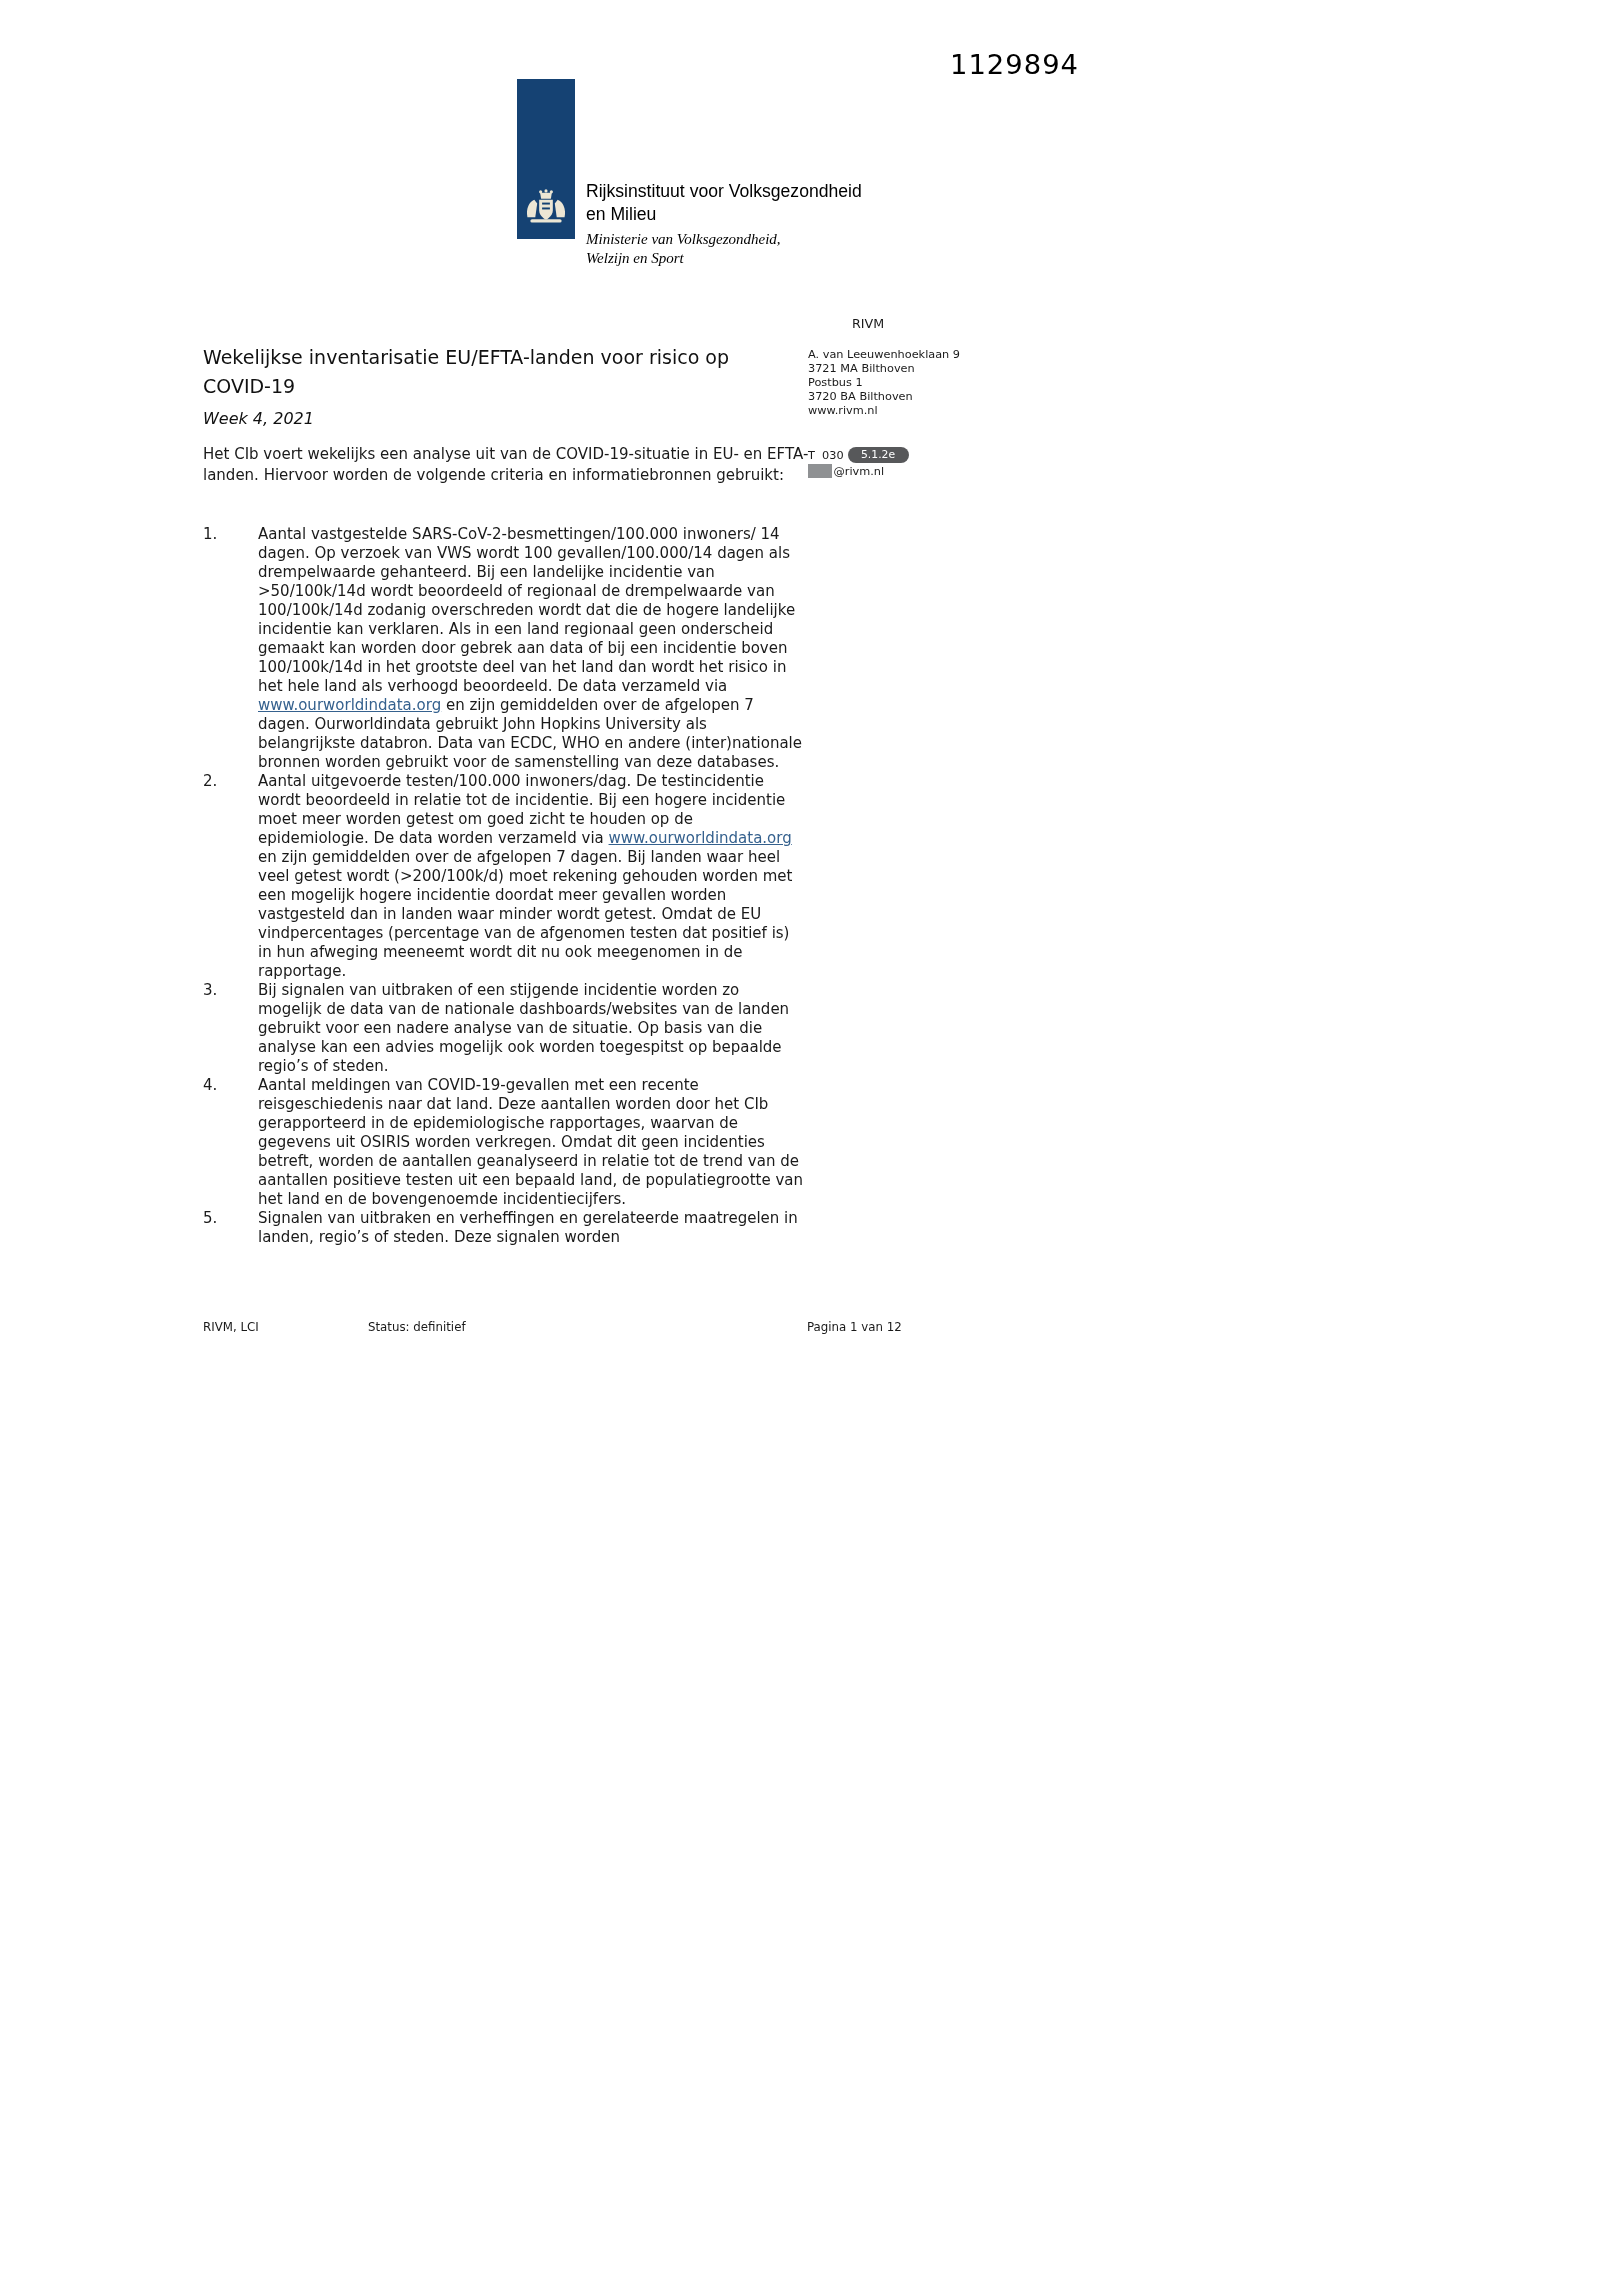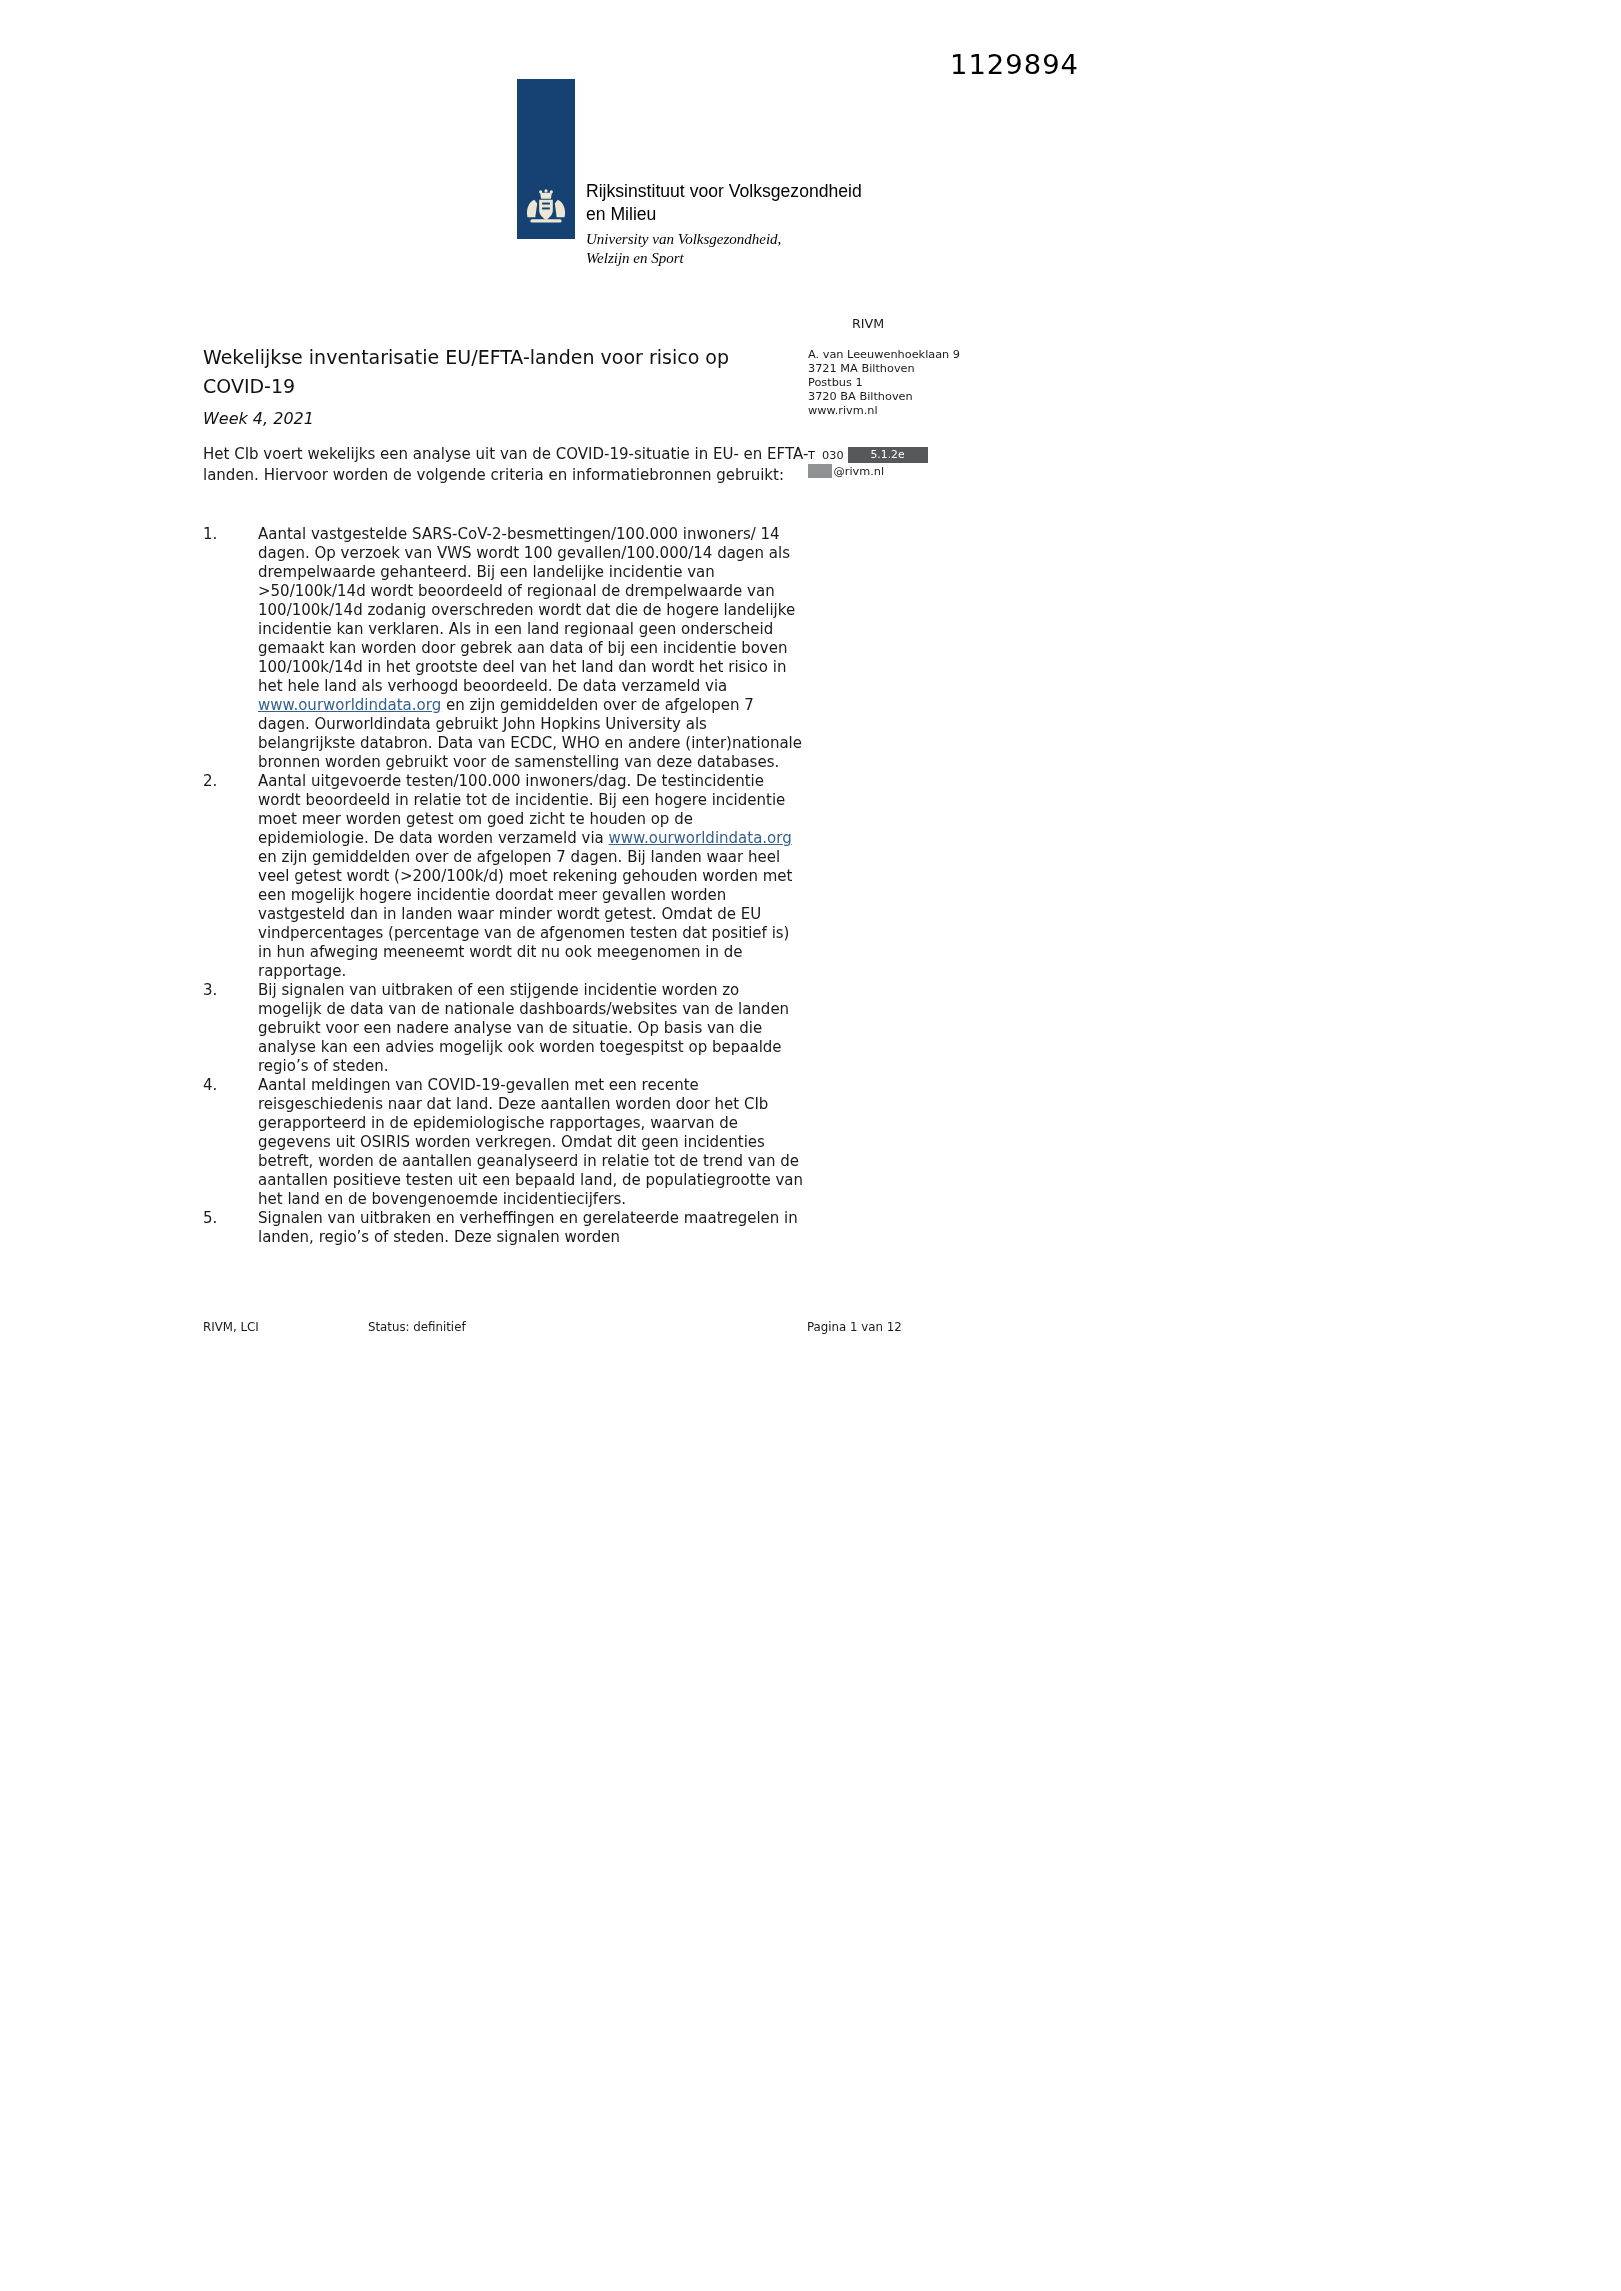--- a/index.html
+++ b/index.html
@@ -58,22 +58,23 @@
   .sidebar .addr{font-size:11.3px; line-height:14px;}
   .sidebar .phone-row{
     margin-top:29px; font-size:11.3px; display:flex; align-items:center;
     white-space:pre;
   }
   .redaction-box{
     display:inline-block;
     background:var(--redaction-gray);
     color:#fff;
     font-size:10.8px; line-height:16.7px;
-    width:80px; height:16.7px; text-align:center;
+    width:61px; height:16.7px; text-align:center;
     margin-left:3.9px;
+    border-radius:8px;
   }
   .sidebar .email-row{
     margin-top:1px; font-size:11.3px; display:flex; align-items:center;
   }
   .redaction-box-small{
     display:inline-block;
     background:var(--redaction-gray-light);
     width:23.5px; height:13.7px; margin-right:2px;
   }
 
@@ -136,21 +137,21 @@
       <path d="M16 14 H30 V25 C30 31 23 34.5 23 34.5 C23 34.5 16 31 16 25 Z" fill="#ece6d4"></path>
       <rect x="19" y="17" width="8" height="2" fill="#154273"></rect>
       <rect x="19" y="22" width="8" height="2" fill="#154273"></rect>
       <rect x="7" y="34" width="32" height="3.5" rx="1.7" fill="#ece6d4"></rect>
     </svg>
   </div>
   <div class="logo-text">
     <div class="logo-org">Rijksinstituut voor Volksgezondheid</div>
     <div class="logo-org">en Milieu</div>
     <div class="logo-ministry">
-      <div>University van Volksgezondheid,</div>
+      <div>Ministerie van Volksgezondheid,</div>
       <div>Welzijn en Sport</div>
     </div>
   </div>
 
   <div class="sidebar">
     <div class="org">RIVM</div>
     <div class="addr">
       <div>A. van Leeuwenhoeklaan 9</div>
       <div>3721 MA Bilthoven</div>
       <div>Postbus 1</div>

